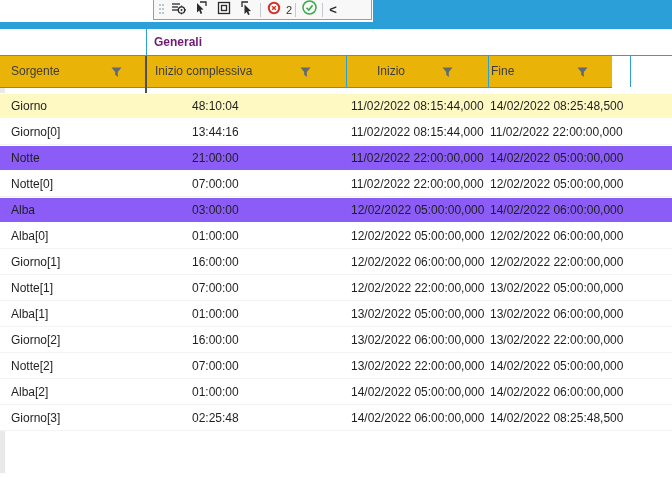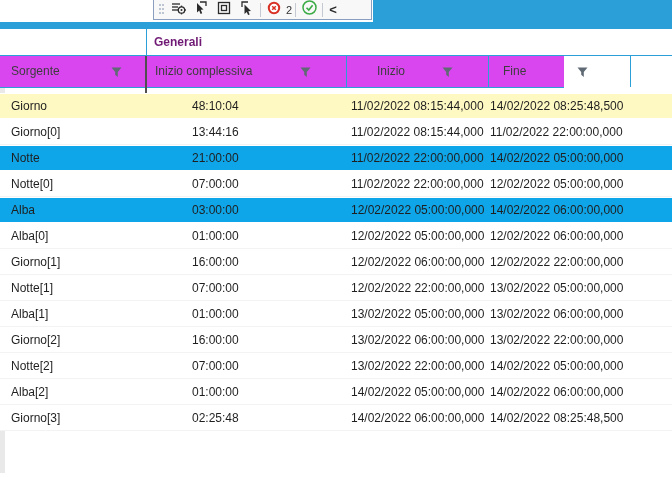--- a/index.html
+++ b/index.html
@@ -29,39 +29,39 @@
   #strip-marker-1{top:134px;height:29px;}
   #strip-marker-2{top:275px;height:30px;}
 
   #group-row{position:absolute;left:0;top:0;width:672px;height:26px;background:#ffffff;
              border-bottom:1px solid #2a9fd8;}
   #group-cell{position:absolute;left:146px;top:0;width:585px;height:26px;
               border-left:1px solid #2a9fd8;border-right:1px solid #2a9fd8;
               box-sizing:border-box;line-height:26px;padding-left:7px;
               font-size:12px;font-weight:bold;color:#701a75;}
 
-  #header-row{position:absolute;left:0;top:27px;width:564px;height:31px;background:#d946ef;
+  #header-row{position:absolute;left:0;top:27px;width:612px;height:31px;background:#eab308;
               border-bottom:1px solid #2a9fd8;}
   .hcell{position:absolute;top:0;height:31px;line-height:31px;font-size:12px;color:#3d3d3d;
          box-sizing:border-box;}
   #hcell-sorgente{left:5px;width:141px;padding-left:6px;}
   #hcell-durata{left:147px;width:198px;padding-left:8px;border-left:none;}
   #hcell-inizio{left:346px;width:141px;padding-left:30px;border-left:1px solid #2a9fd8;}
-  #hcell-fine{left:488px;width:143px;padding-left:14px;border-left:1px solid #2a9fd8;border-right:1px solid #2a9fd8;}
+  #hcell-fine{left:488px;width:143px;padding-left:2px;border-left:1px solid #2a9fd8;border-right:1px solid #2a9fd8;}
   .funnel{position:absolute;top:9px;width:13px;height:13px;}
   #funnel-sorgente{left:110px;}
   #funnel-durata{left:299px;}
   #funnel-inizio{left:441px;}
   #funnel-fine{left:576px;}
 
   #frozen-divider{position:absolute;left:145px;top:27px;width:2px;height:375px;background:#4f4f4f;}
 
   #rows{position:absolute;left:0;top:64px;width:672px;}
   .row{position:relative;width:672px;height:26px;background:#ffffff;}
-  .row.parent{background:#0ea5e9;box-shadow:inset 0 1px 0 #ffffff, inset 0 -1px 0 #ffffff;}
+  .row.parent{background:#8b5cf6;box-shadow:inset 0 1px 0 #ffffff, inset 0 -1px 0 #ffffff;}
   .row.selected{background:#fef9c3;}
   .row.child{box-shadow:inset 0 -1px 0 #f3f3f3;}
   .cell{position:absolute;top:0;height:26px;line-height:26px;font-size:12px;color:#1f1f1f;
         white-space:nowrap;overflow:hidden;}
   .cell.c1{left:11px;width:130px;}
   .cell.c2{left:152px;width:190px;margin-left:40px;}
   .cell.c3{left:351px;width:134px;}
   .cell.c4{left:490px;width:180px;}
 </style>
 </head>

